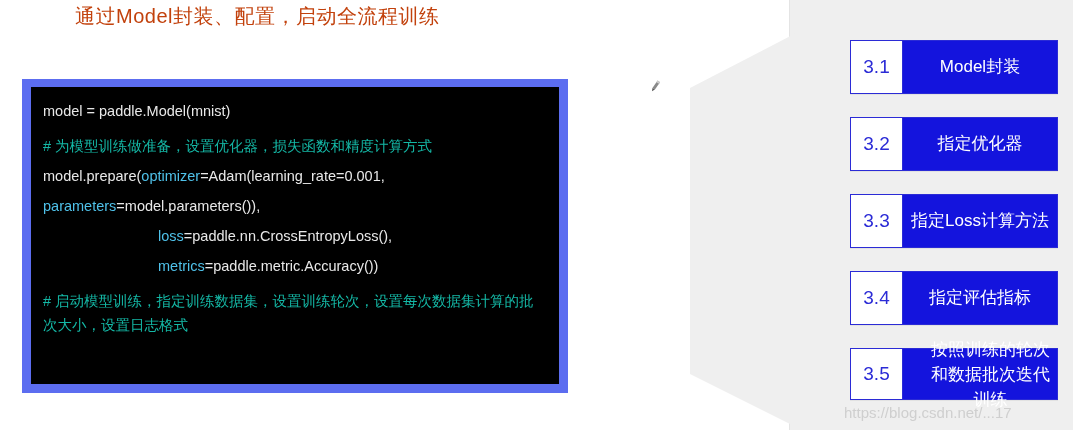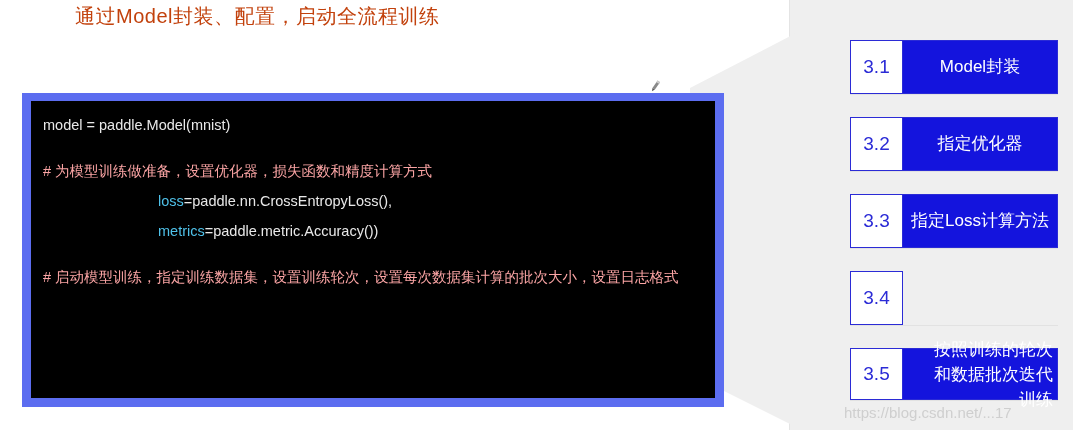--- a/index.html
+++ b/index.html
@@ -56,22 +56,22 @@
     top: 30px;
     width: 112px;
     height: 400px;
     pointer-events: none;
   }
 
   
   #code-frame {
     position: absolute;
     left: 22px;
-    top: 93px;
-    width: 702px;
+    top: 79px;
+    width: 546px;
     height: 314px;
     background: #5c6df0;
     box-sizing: border-box;
     padding: 8px 9px 9px 9px;
   }
   #code-body {
     width: 100%;
     height: 100%;
     background: #000000;
     box-sizing: border-box;
@@ -79,23 +79,23 @@
     overflow: hidden;
   }
   .code-line {
     color: #e8e8e8;
     font-size: 14.5px;
     line-height: 30px;
     white-space: pre-wrap;
     font-family: "Liberation Sans", "DejaVu Sans", sans-serif;
   }
   .code-line.comment {
-    color: #fca5a5;
+    color: #14b8a6;
     line-height: 24px;
-    margin-top: 19px;
+    margin-top: 8px;
     margin-bottom: 3px;
   }
   .code-line.indent {
     padding-left: 115px;
   }
   .kw { color: #4fc1e9; }
 
   
   #edit-cursor {
     position: absolute;
@@ -137,21 +137,21 @@
     background: #1414dd;
     border-top: 1.5px solid #2b2bd6;
     border-right: 1.5px solid #2b2bd6;
     border-bottom: 1.5px solid #2b2bd6;
     box-sizing: border-box;
     display: flex;
     align-items: center;
     justify-content: center;
     color: #ffffff;
     font-size: 17px;
-    text-align: right;
+    text-align: center;
     line-height: 22px;
     padding: 0 4px;
   }
   .step.tall {
     height: 52px;
   }
   .step.tall .step-label {
     font-size: 17px;
     line-height: 25px;
     padding-left: 25px;
@@ -180,20 +180,21 @@
   <div id="title">通过Model封装、配置，启动全流程训练</div>
 
   <svg id="funnel" viewBox="0 0 112 400" preserveAspectRatio="none">
     <polygon points="0,58 112,0 112,400 0,344" fill="#efefef"></polygon>
   </svg>
 
   <div id="code-frame">
     <div id="code-body">
         <div class="code-line"><span>model = paddle.Model(mnist)</span></div>
         <div class="code-line comment"><span># 为模型训练做准备，设置优化器，损失函数和精度计算方式</span></div>
+        <div class="code-line"><span>model.prepare(</span><span class="kw">optimizer</span><span>=Adam(learning_rate=0.001, </span><span class="kw">parameters</span><span>=model.parameters()),</span></div>
         <div class="code-line indent"><span class="kw">loss</span><span>=paddle.nn.CrossEntropyLoss(),</span></div>
         <div class="code-line indent"><span class="kw">metrics</span><span>=paddle.metric.Accuracy())</span></div>
         <div class="code-line comment"><span># 启动模型训练，指定训练数据集，设置训练轮次，设置每次数据集计算的批次大小，设置日志格式</span></div>
       </div>
   </div>
 
   <svg id="edit-cursor" viewBox="0 0 14 14">
     <g transform="rotate(35 7 7)">
       <rect x="6" y="1" width="3" height="9" fill="#8a8a8a"></rect>
       <rect x="6" y="1" width="3" height="2" fill="#cfcfcf"></rect>
@@ -209,20 +210,21 @@
       <div class="step">
         <div class="step-num">3.2</div>
         <div class="step-label">指定优化器</div>
       </div>
       <div class="step">
         <div class="step-num">3.3</div>
         <div class="step-label">指定Loss计算方法</div>
       </div>
       <div class="step">
         <div class="step-num">3.4</div>
+        <div class="step-label">指定评估指标</div>
       </div>
       <div class="step tall">
         <div class="step-num">3.5</div>
         <div class="step-label">按照训练的轮次和数据批次迭代训练</div>
       </div>
     </div>
 
   <div id="watermark">https://blog.csdn.net/...17</div>
 
 </div>

